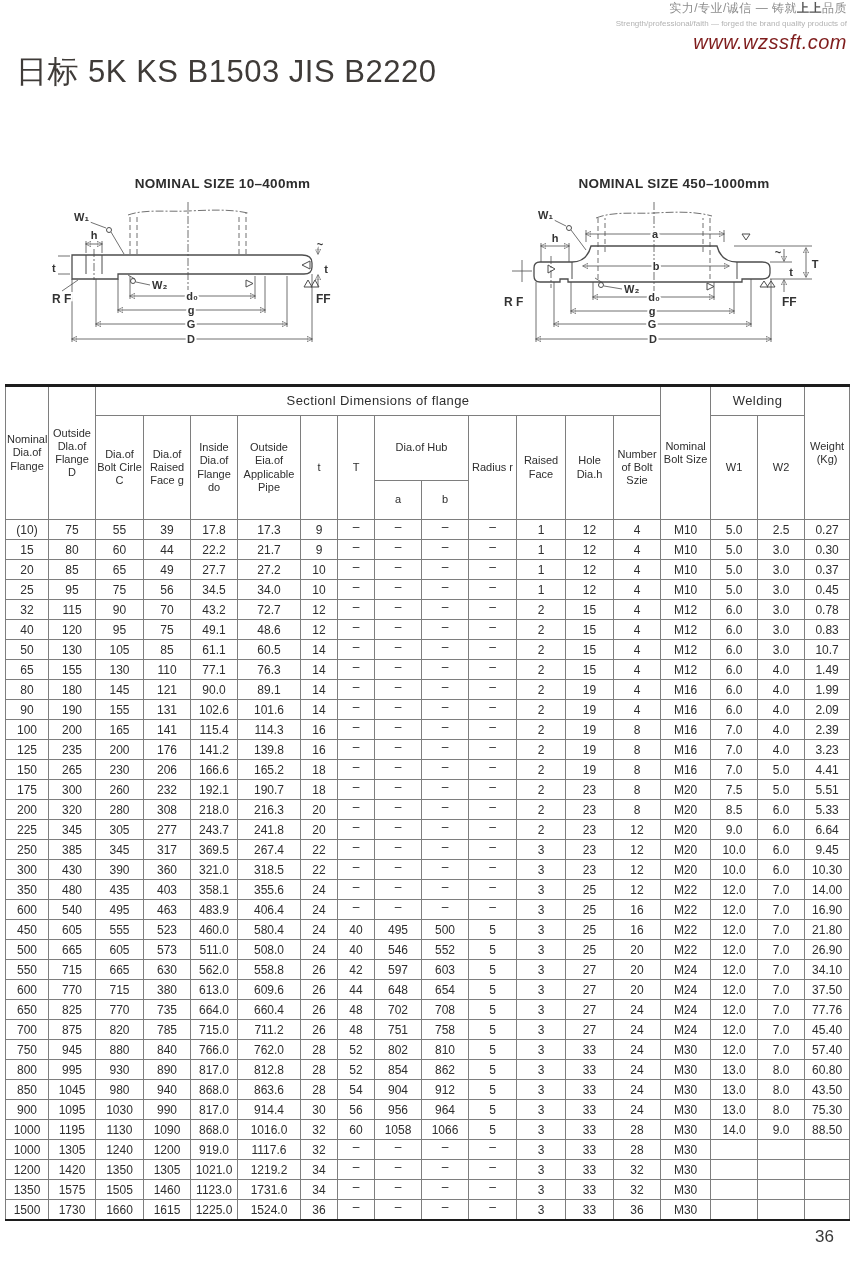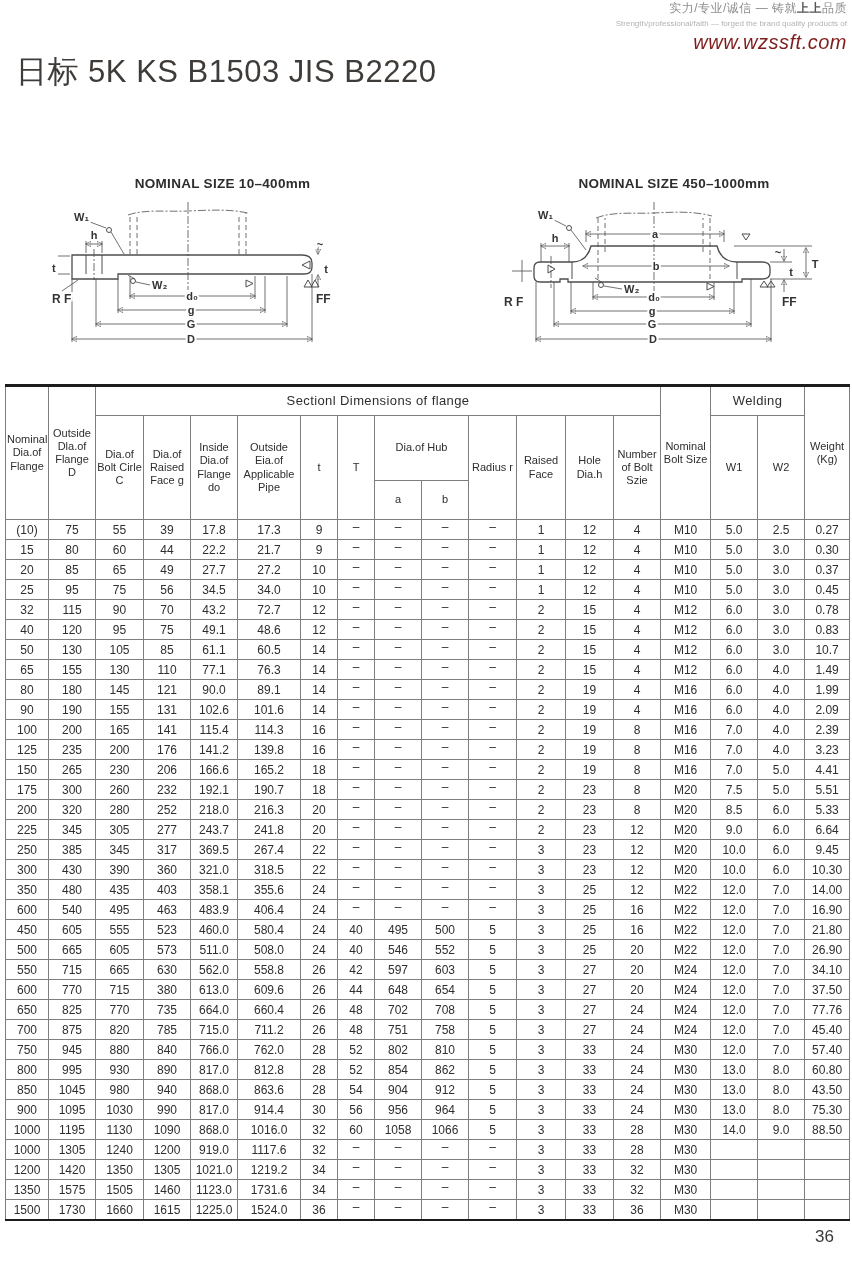--- a/index.html
+++ b/index.html
@@ -556,21 +556,21 @@
         <td>8</td>
         <td>M20</td>
         <td>7.5</td>
         <td>5.0</td>
         <td>5.51</td>
       </tr>
       <tr>
         <td>200</td>
         <td>320</td>
         <td>280</td>
-        <td>252</td>
+        <td>308</td>
         <td>218.0</td>
         <td>216.3</td>
         <td>20</td>
         <td class="dash">–</td>
         <td class="dash">–</td>
         <td class="dash">–</td>
         <td class="dash">–</td>
         <td>2</td>
         <td>23</td>
         <td>8</td>

